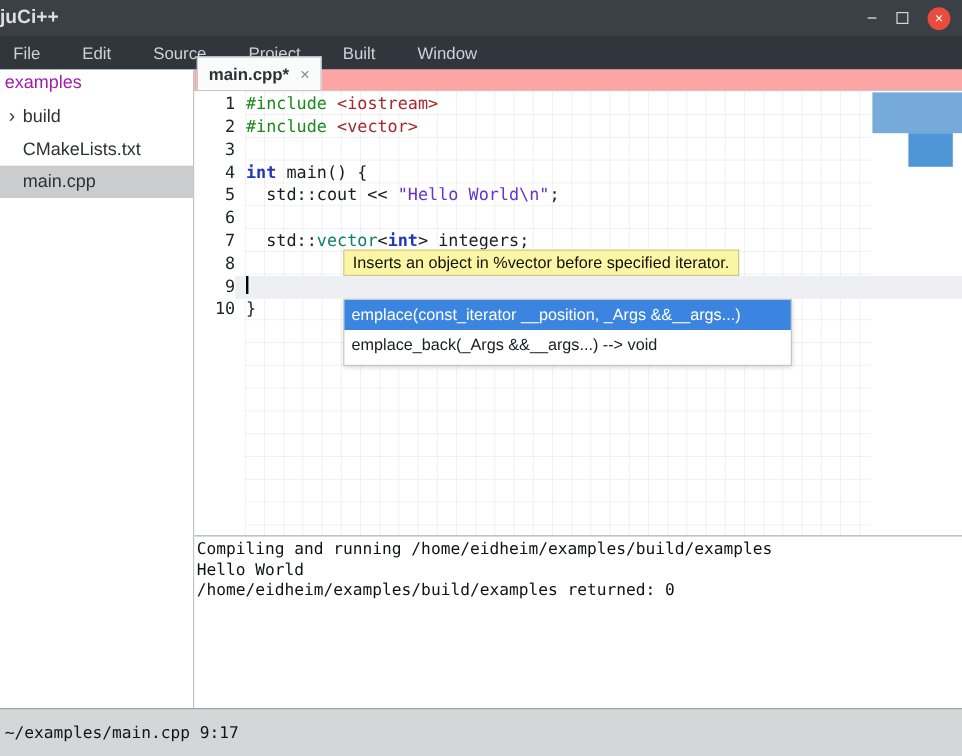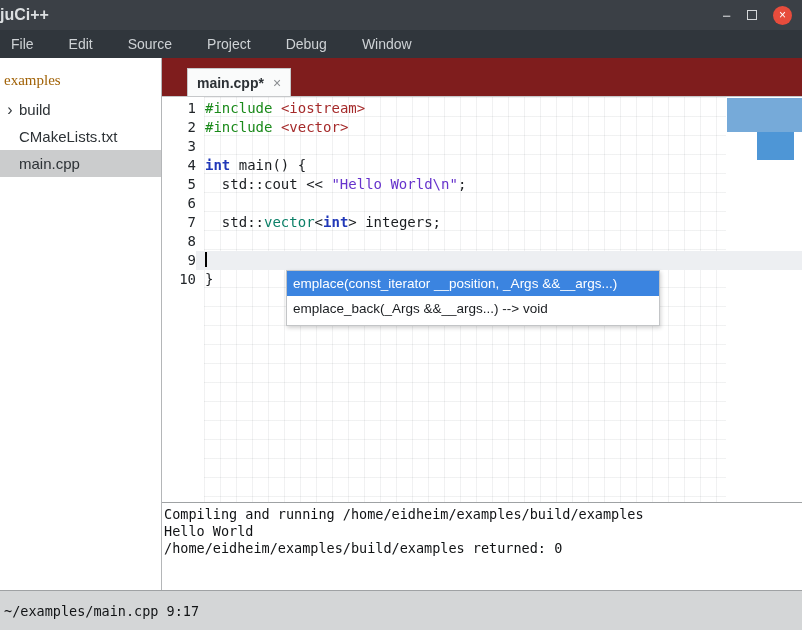--- a/index.html
+++ b/index.html
@@ -15,28 +15,28 @@
   .controls { margin-left:auto; display:flex; align-items:center; gap:16px; padding-right:10px; z-index:2; }
   .ctrl-min { color:#d4d7d9; font-size:15px; line-height:15px; cursor:default; }
   .ctrl-restore { width:10px; height:10px; border:1.5px solid #d4d7d9; }
   .ctrl-close { width:19px; height:19px; border-radius:50%; background:var(--close-red); color:#fff; display:flex; align-items:center; justify-content:center; font-size:12px; line-height:12px; }
   
   .menubar { height:28px; flex:none; background:var(--menubar-bg); display:flex; align-items:center; padding-left:2px;gap:17px; }
   .menu-item { color:#ced2d5; font-size:14px; padding:5px 9px; white-space:nowrap; }
   
   .body { flex:1; display:flex; min-height:0; }
   .sidebar { width:162px; flex:none; background:#fff; border-right:1px solid #b4b6b8; display:flex; flex-direction:column; }
-  .sidebar-header { color:#a16207; font-size:15px; padding:14px 4px 7px 4px;font-family:Liberation Serif, serif; }
+  .sidebar-header { color:#a21caf; font-size:15px; padding:2px 4px 7px 4px; }
   .tree-row { display:flex; align-items:center; height:27px; font-size:15px; color:#2d3236; cursor:default; }
   .tree-row.selected { background:var(--selected-gray); }
   .chevron { width:17px; flex:none; text-align:center; color:#34393d; font-size:16px; line-height:16px; padding-left:3px; }
   .tree-label { padding-left:2px; white-space:nowrap; }
   
   .main { flex:1; display:flex; flex-direction:column; min-width:0; }
-  .tabbar { height:39px; flex:none; background:#7f1d1d; border-bottom:1px solid #c6c8ca; display:flex; align-items:flex-end; padding-left:25px; }
+  .tabbar { height:18px; flex:none; background:#fca5a5; border-bottom:1px solid #c6c8ca; display:flex; align-items:flex-end; padding-left:2px; }
   .tab { height:28px; background:#fafbfb; border:1px solid #c6c8ca; border-bottom:none; display:flex; align-items:center; gap:9px; padding:0 9px; font-size:14px; font-weight:bold; color:#2d3236; }
   .tab-close { font-weight:normal; color:#8a8d90; font-size:14px; }
   
   .editor { flex:1; position:relative; background:#fff; overflow:hidden; font-family:"DejaVu Sans Mono","Liberation Mono",monospace; font-size:14px; }
   .grid-layer { position:absolute; left:42px; top:0; right:76px; bottom:0;
     background-image:linear-gradient(to right, rgba(50,60,70,0.07) 1px, transparent 1px),
                      linear-gradient(to bottom, rgba(50,60,70,0.07) 1px, transparent 1px);
     background-size:16px 19px; }
   .code-area { position:absolute; inset:0; padding-top:2px; }
   .code-line { display:flex; height:19px; line-height:19px; }
@@ -54,21 +54,21 @@
   .ovw2 { position:absolute; top:35px; right:8px; width:37px; height:28px; background:var(--overview-2); }
   .tooltip { position:absolute; left:124px; top:132px; height:22px; background:var(--tooltip-yellow);
     border:1px solid #cfc78e; color:#141208; font-family:"Liberation Sans","DejaVu Sans",sans-serif;
     font-size:13.5px; line-height:16px; padding:2px 7px; white-space:nowrap; z-index:4; }
   .completion { position:absolute; left:124px; top:173px; width:374px; background:#fff;
     border:1px solid #c3c5c7; box-shadow:1px 2px 4px rgba(0,0,0,0.18); padding-bottom:4px;
     font-family:"Liberation Sans","DejaVu Sans",sans-serif; font-size:13.5px; z-index:5; }
   .comp-item { height:25px; line-height:25px; padding:0 6px; color:#1a1d20; white-space:nowrap; overflow:hidden; }
   .comp-item.selected { background:var(--selection-blue); color:#fff; }
   
-  .terminal { height:88px; flex:none; border-top:1px solid #9fa2a4; background:#fff;
+  .terminal { height:144px; flex:none; border-top:1px solid #9fa2a4; background:#fff;
     font-family:"DejaVu Sans Mono","Liberation Mono",monospace; font-size:13.5px; line-height:17px;
     color:#101214; padding:3px 2px; overflow:hidden; }
   .term-line { white-space:pre; }
   
   .statusbar { height:40px; flex:none; background:#d4d6d7; border-top:1px solid #9fa2a4;
     display:flex; align-items:center; padding-left:4px;
     font-family:"DejaVu Sans Mono","Liberation Mono",monospace; font-size:13.5px; color:#121416; }
 </style>
 </head>
 <body>
@@ -86,21 +86,21 @@
         <span>×</span>
       </div>
     </div>
   </div>
 
   <div class="menubar">
       <div class="menu-item">File</div>
       <div class="menu-item">Edit</div>
       <div class="menu-item">Source</div>
       <div class="menu-item">Project</div>
-      <div class="menu-item">Debug</div>
+      <div class="menu-item">Built</div>
       <div class="menu-item">Window</div>
     </div>
 
   <div class="body">
 
     <div class="sidebar">
       <div class="sidebar-header">examples</div>
       <div class="tree">
           <div class="tree-row">
             <span class="chevron">›</span>
@@ -165,20 +165,23 @@
               <span class="ln">9</span>
               <span class="codecell"><span class="caret"></span></span>
             </div>
             <div class="code-line">
               <span class="ln">10</span>
               <span class="codecell"><span class="tok-p">}</span></span>
             </div>
           </div>
         <div class="ovw1"></div>
         <div class="ovw2"></div>
+        <div class="tooltip">
+          <span>Inserts an object in %vector before specified iterator.</span>
+        </div>
         <div class="completion">
             <div class="comp-item selected">emplace(const_iterator __position, _Args &amp;&amp;__args...)</div>
             <div class="comp-item">emplace_back(_Args &amp;&amp;__args...) --&gt; void</div>
           </div>
       </div>
 
       <div class="terminal">
           <div class="term-line">Compiling and running /home/eidheim/examples/build/examples</div>
           <div class="term-line">Hello World</div>
           <div class="term-line">/home/eidheim/examples/build/examples returned: 0</div>

